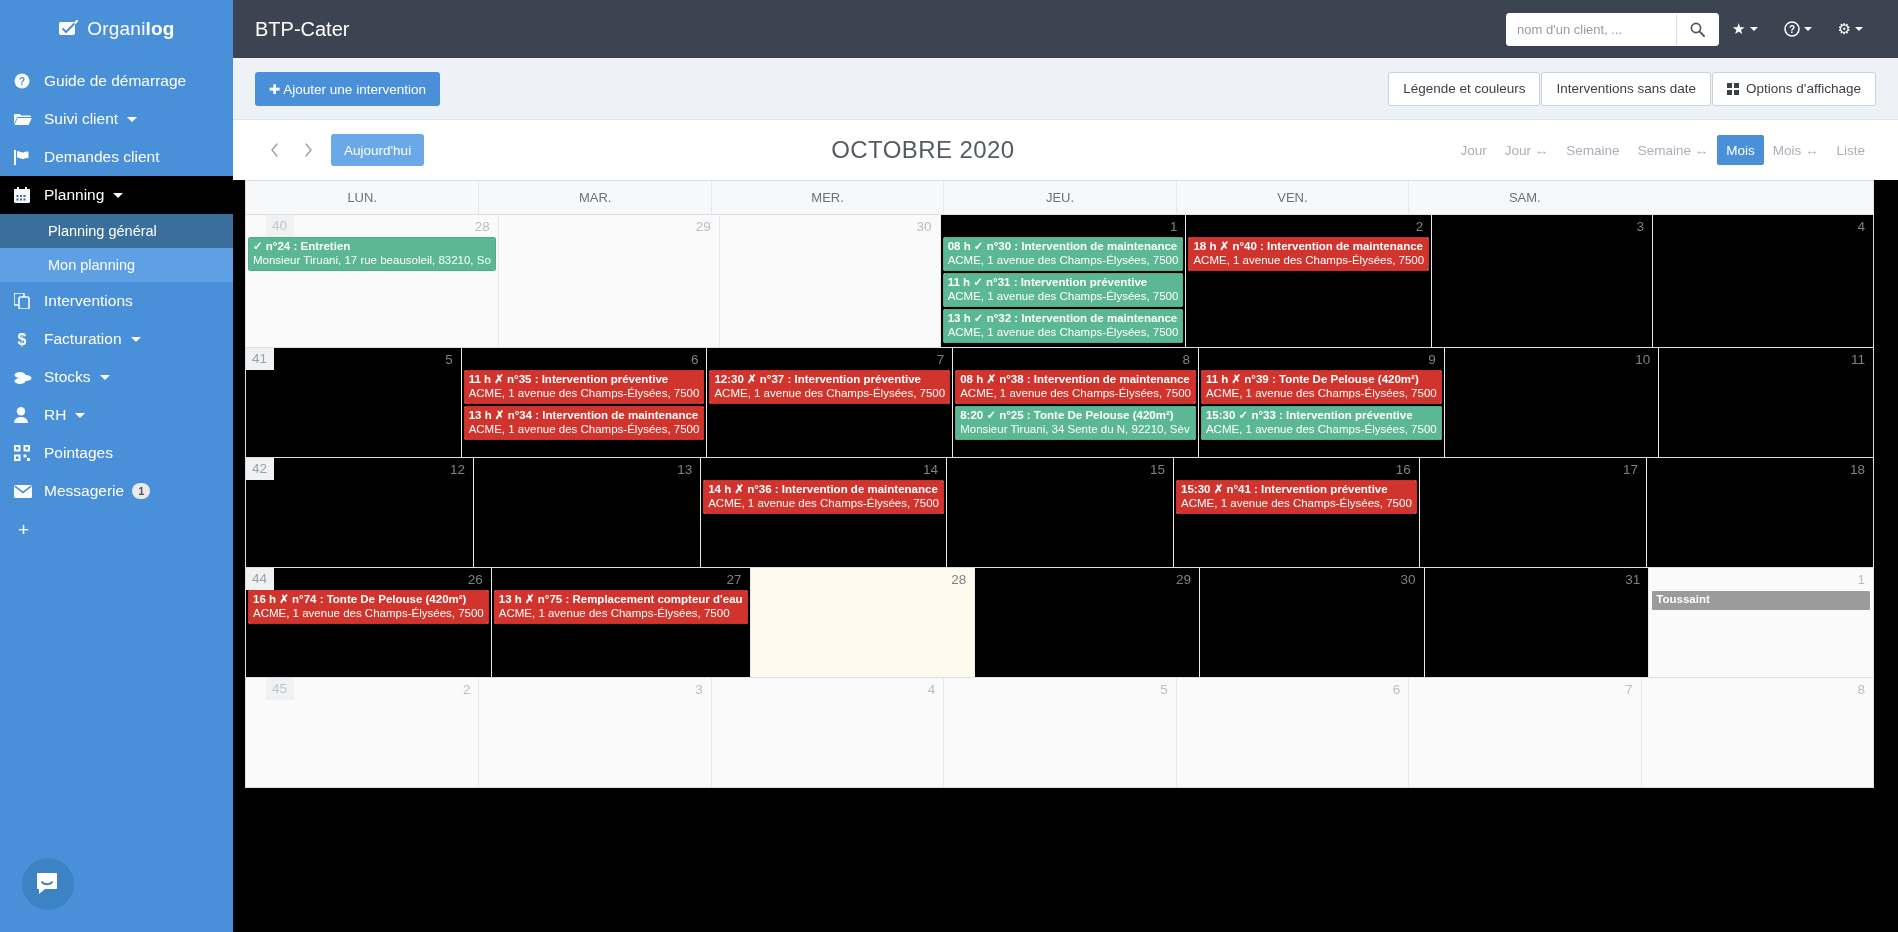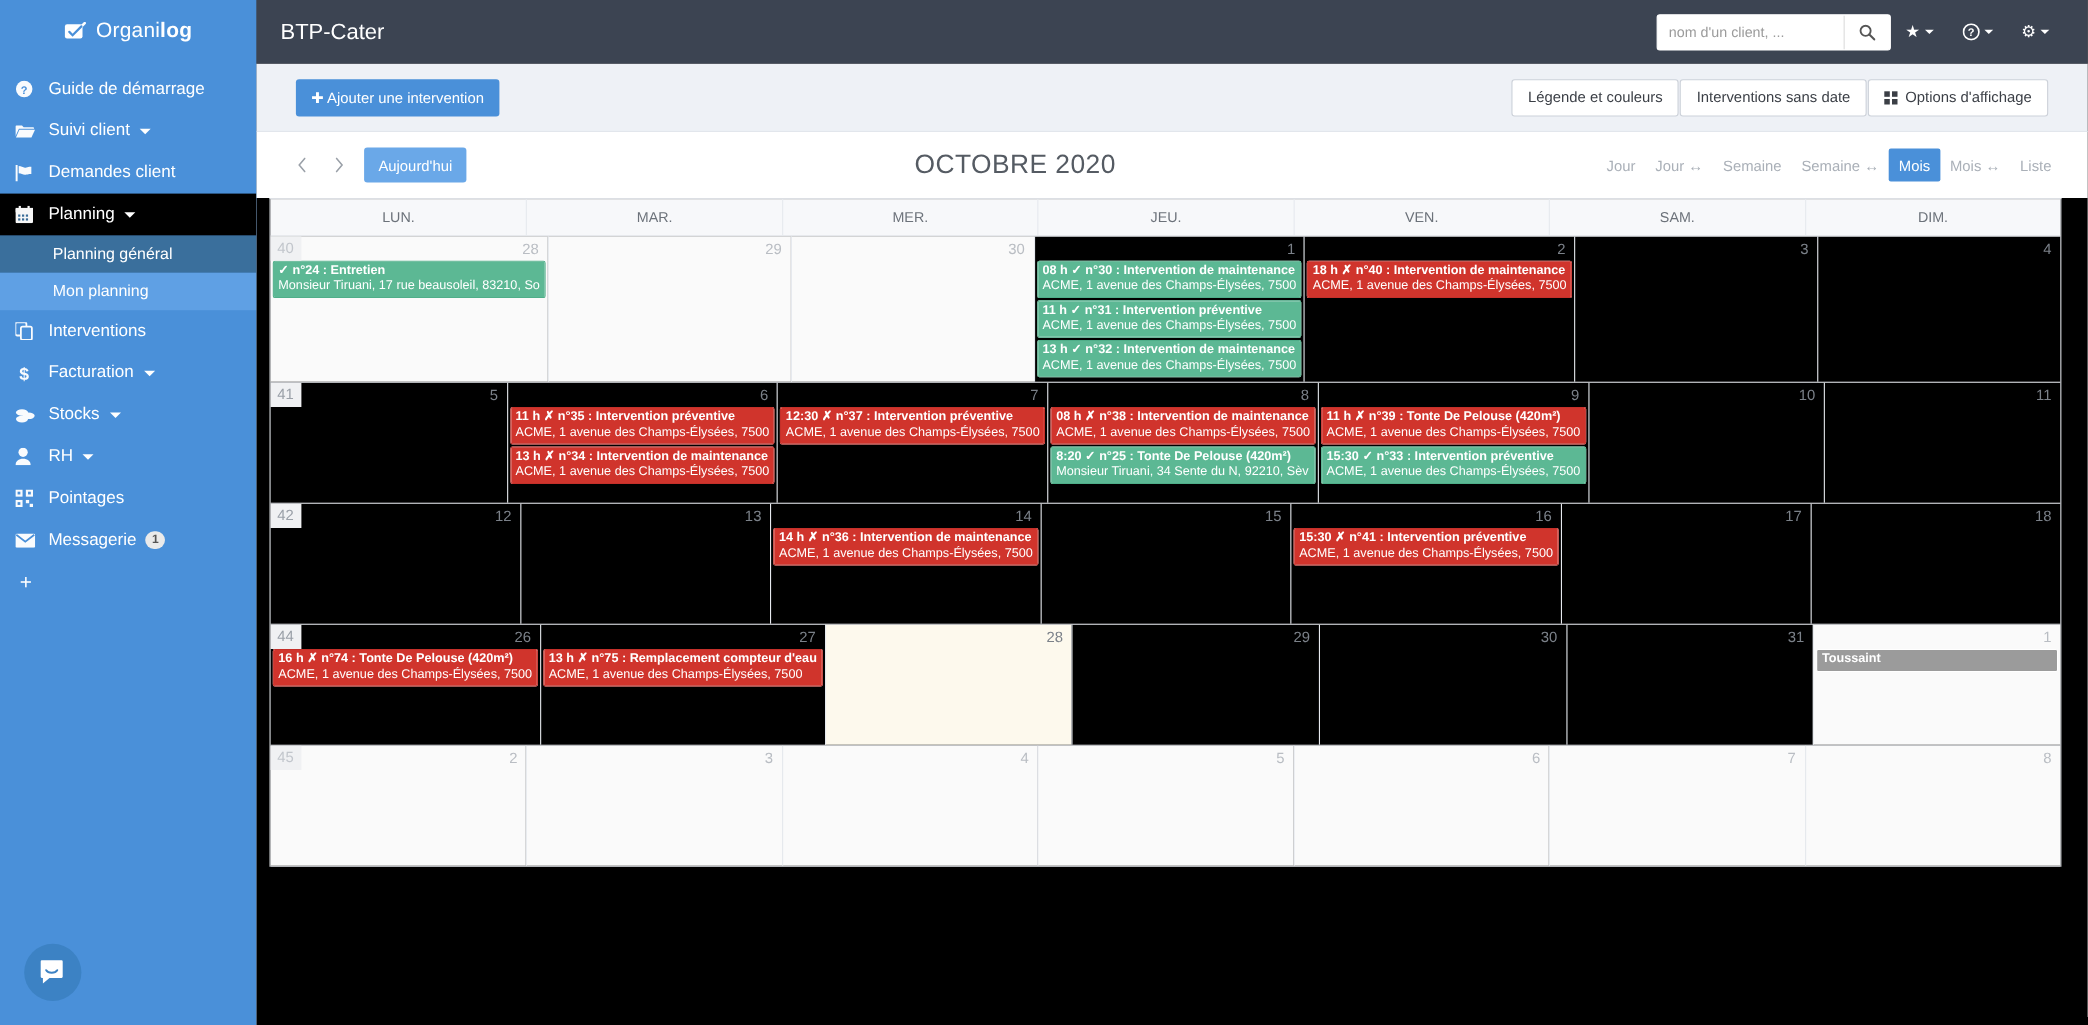--- a/index.html
+++ b/index.html
@@ -96,21 +96,21 @@
     padding: 0 13px; cursor: pointer; font-size: 15px;
   }
   .topicon .caret {
     width: 0; height: 0;
     border-left: 4px solid transparent; border-right: 4px solid transparent;
     border-top: 4px solid #fff;
   }
 
   .actionbar {
     height: 62px; flex: 0 0 62px; background: #eef1f6;
-    display: flex; align-items: center; padding: 0 36px;
+    display: flex; align-items: center; padding: 0 22px;
     border-bottom: 1px solid #e2e6ec;
   }
   .btn-primary {
     background: #4a90d9; color: #fff; border: none; border-radius: 3px;
     height: 34px; padding: 0 14px; font-size: 13.5px; cursor: pointer;
     font-family: "Liberation Sans", sans-serif;
   }
   .actionbar-right { margin-left: auto; display: flex; gap: 1px; }
   .btn-light {
     background: #fff; border: 1px solid #ccd1d9; border-radius: 3px;
@@ -179,21 +179,21 @@
   .daynum {
     text-align: right; font-size: 13.5px; color: #7b8189; padding: 5px 6px 2px 0;
     line-height: 14px; height: 22px;
   }
   .day.other .daynum { color: #b9bdc3; }
   .weeknum {
     position: absolute; left: 0; top: 0; font-size: 13.5px;
     color: #9aa0a8; background: #f0f1f3; padding: 4px 7px 4px 6px;
     line-height: 14px; z-index: 2;
   }
-  .day.other .weeknum { color: #c2c6cc; }
+  .day.other .weeknum { color: #c2c6cc; margin-left: 20px; }
 
   .ev {
     display: block; margin: 0 0 2px 0; padding: 2px 4px 3px 4px;
     font-size: 11.5px; line-height: 13.5px; color: #fff; border-radius: 2px;
     cursor: pointer; white-space: nowrap; overflow: hidden;
     position: relative;
   }
   .ev .l1 { font-weight: 700; }
   .ev .l2 { font-weight: 400; }
   .ev.green { background: #5cb894; border: 1px solid #fff; outline: 1px solid #4fae89; outline-offset: -1px; }
@@ -446,21 +446,20 @@
 
   <div class="calwrap">
     <div class="calgrid">
       <div class="dow">
         <div>LUN.</div>
         <div>MAR.</div>
         <div>MER.</div>
         <div>JEU.</div>
         <div>VEN.</div>
         <div>SAM.</div>
-        <div>DIM.</div>
       </div>
       <div id="weeks-host">
           <div class="week">
             <div class="day other">
               <div class="weeknum">40</div>
               <div class="daynum">28</div>
               <div class="ev green">
                 <div class="l1">✓ n°24 : Entretien</div>
                 <div class="l2">Monsieur Tiruani, 17 rue beausoleil, 83210, So</div>
               </div>

